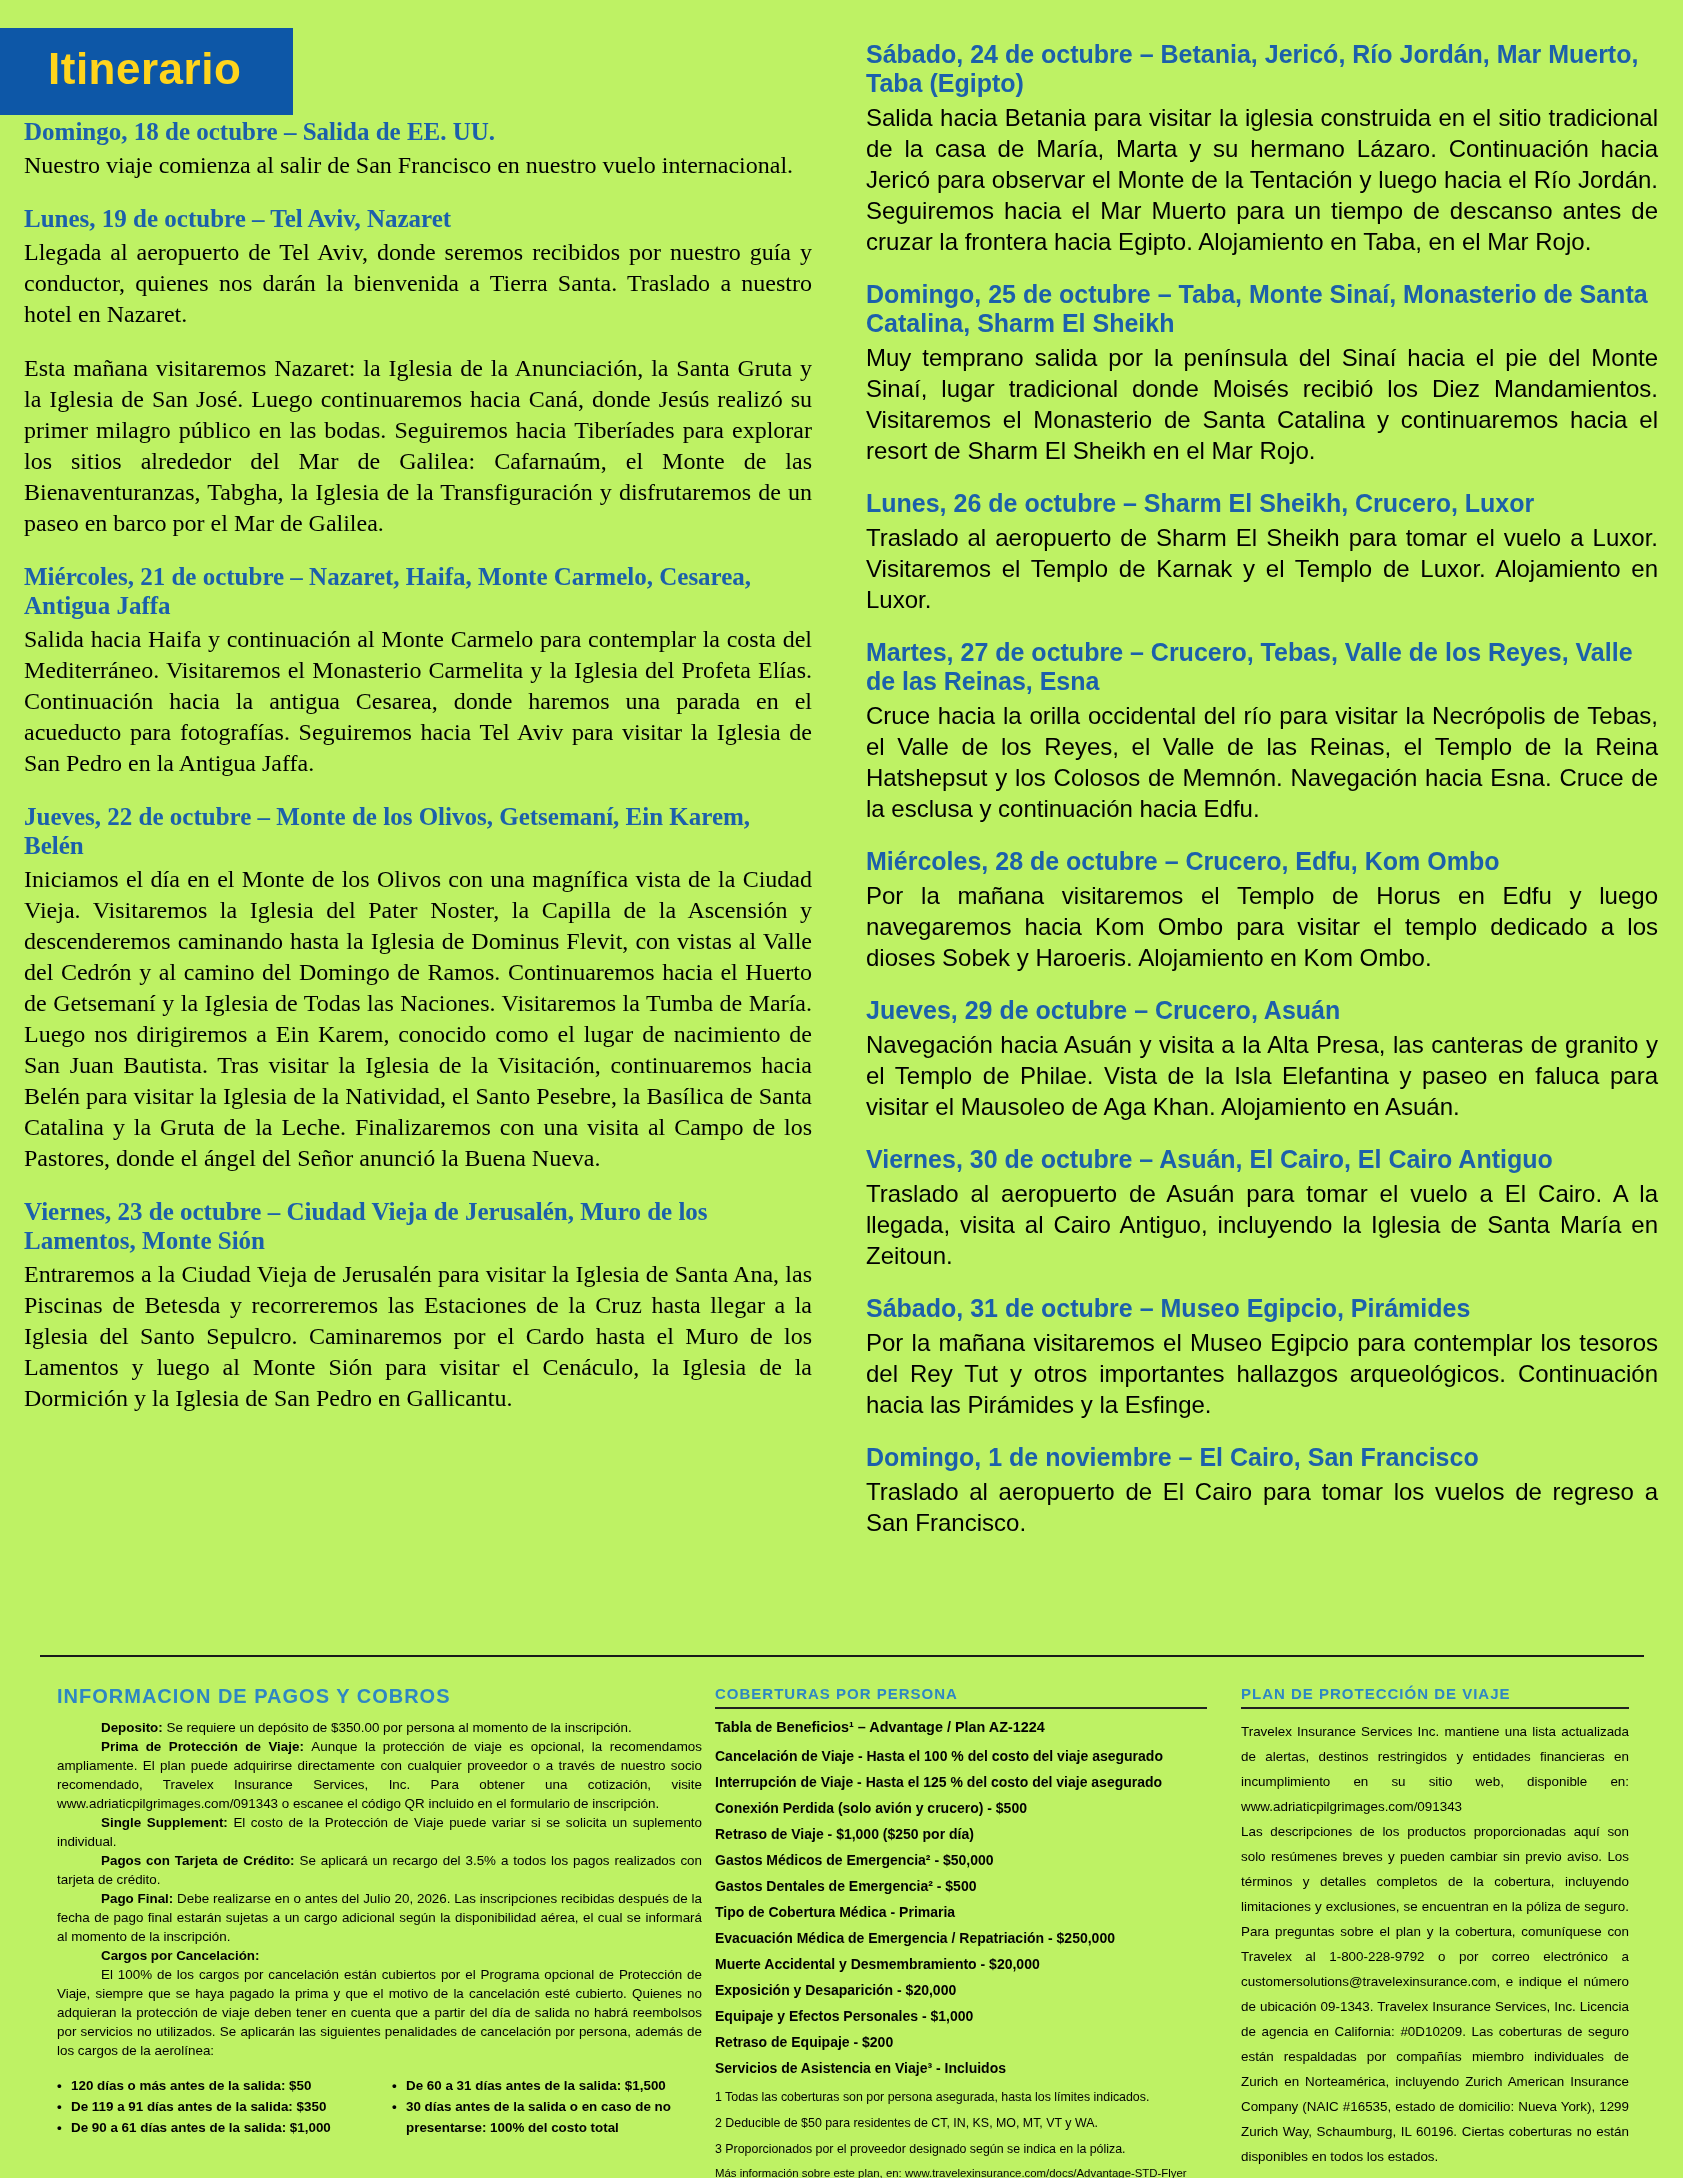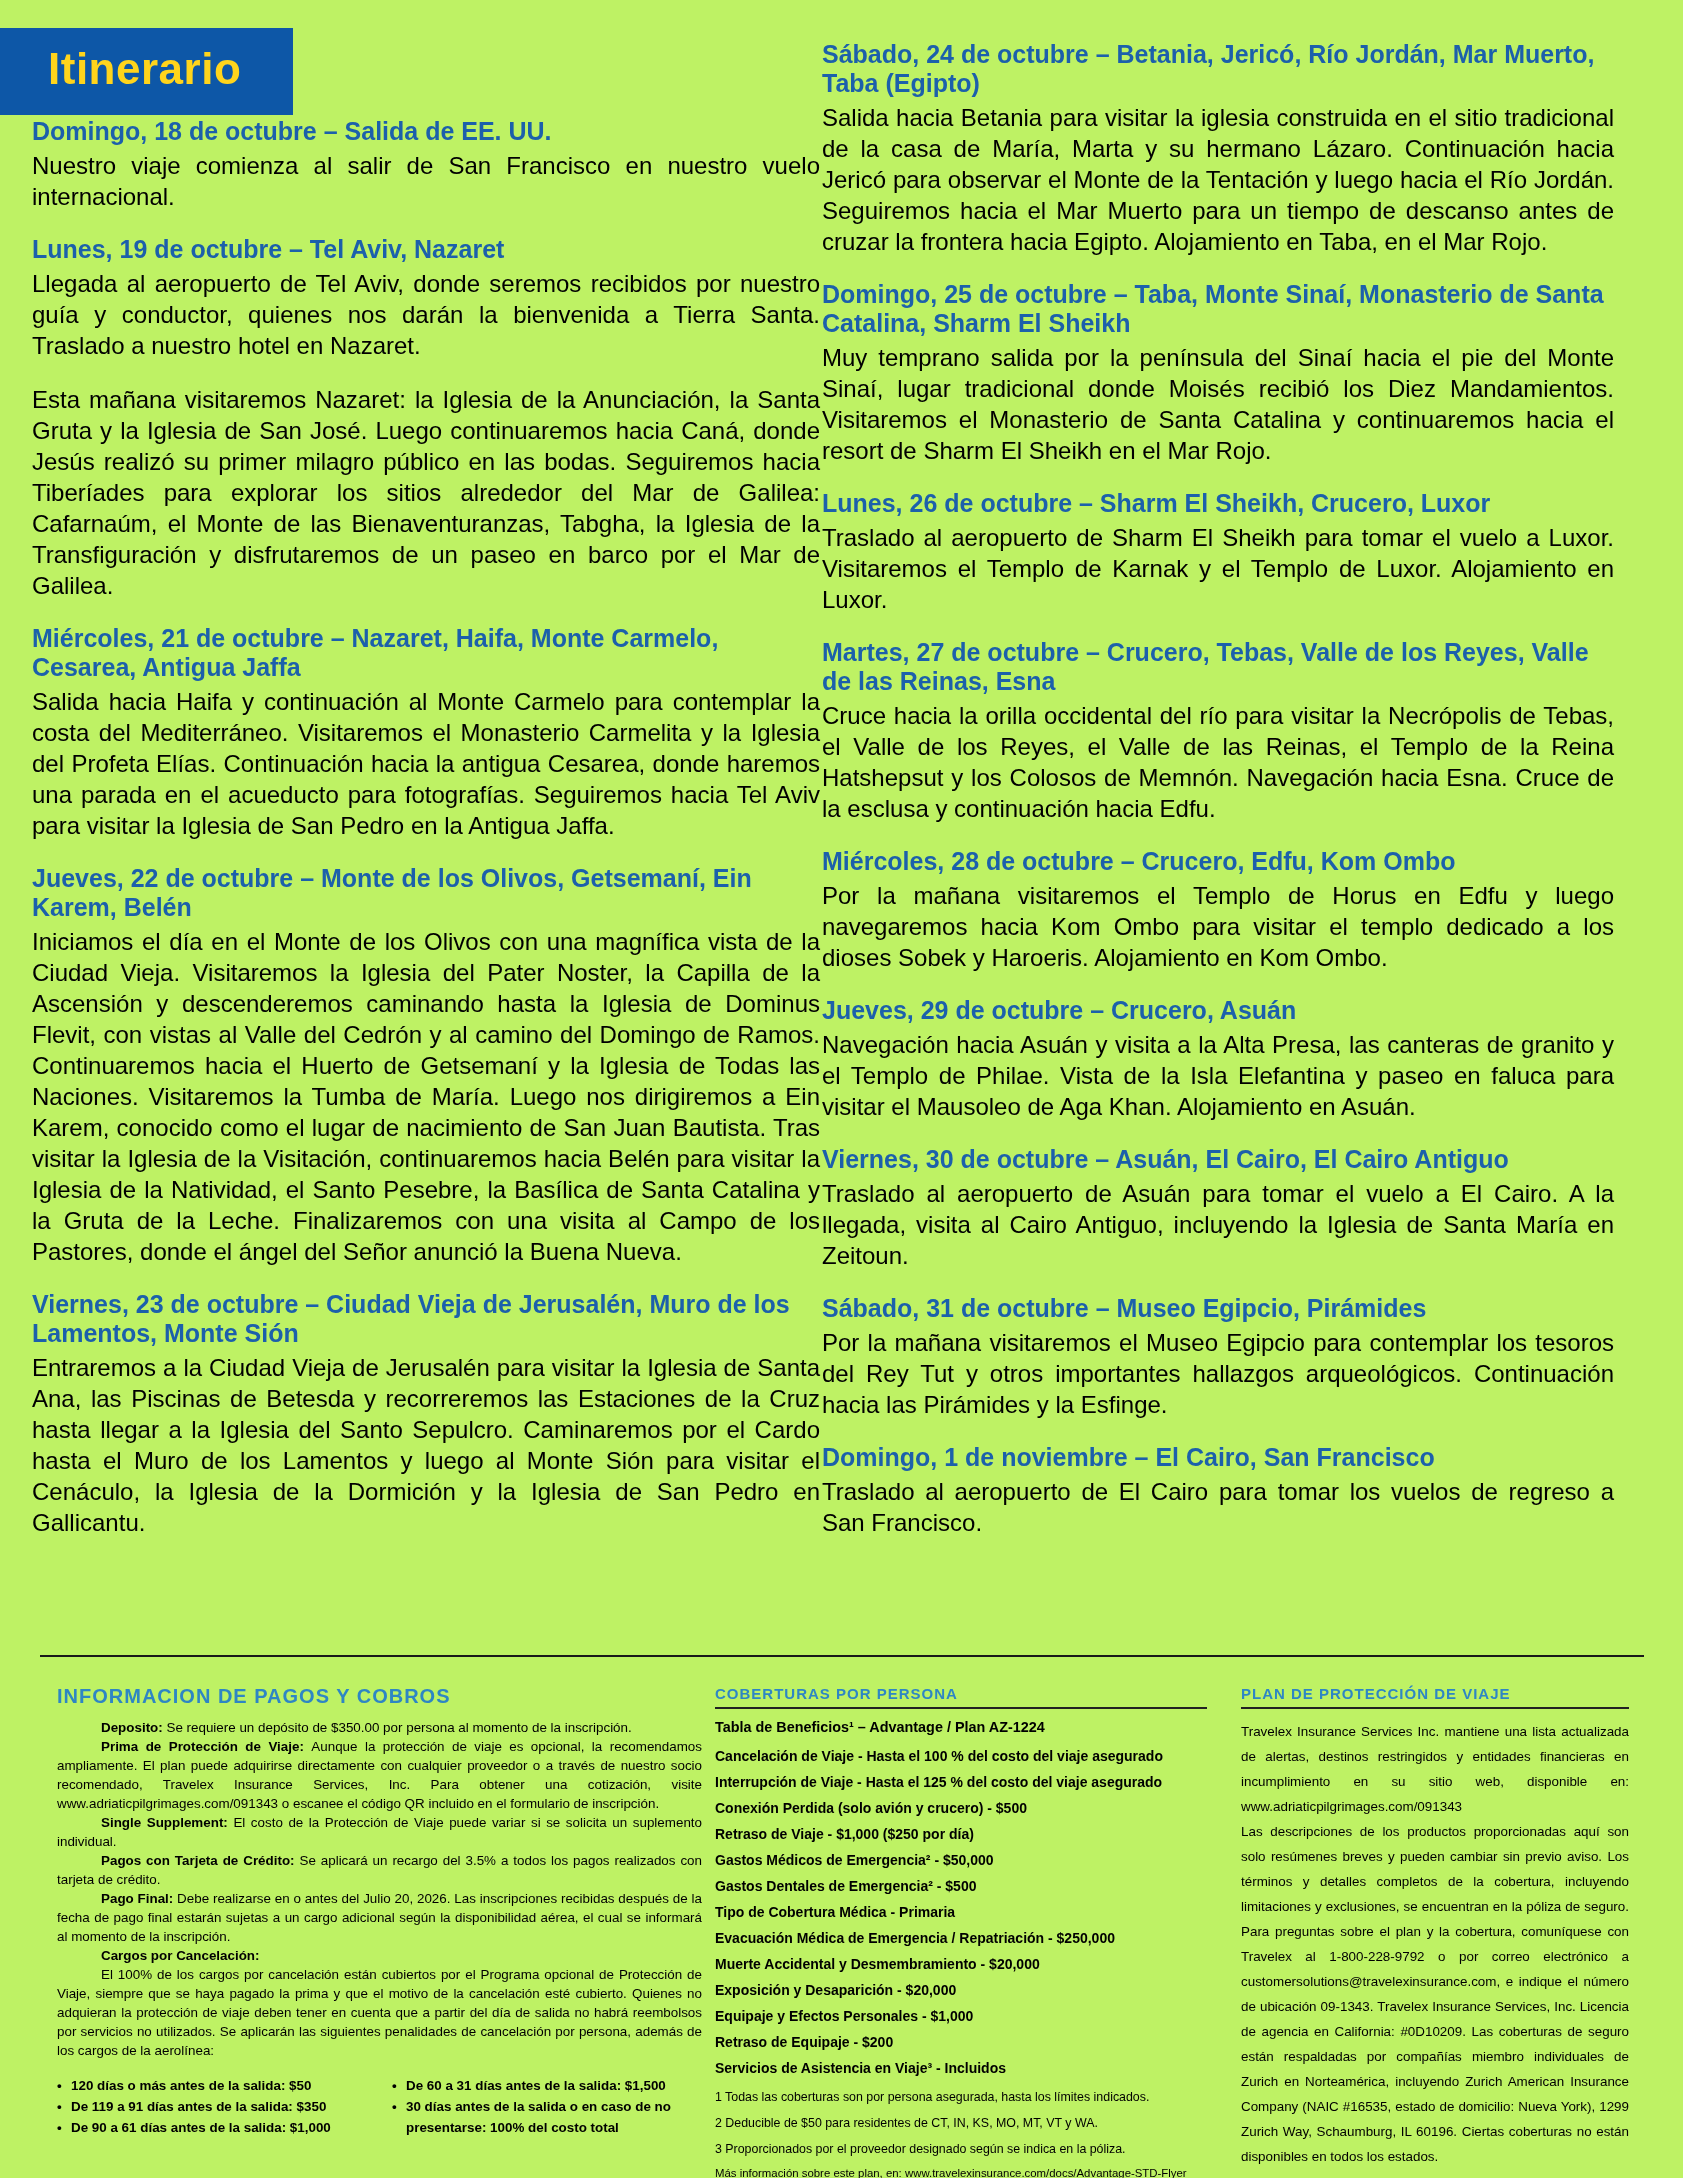--- a/index.html
+++ b/index.html
@@ -25,22 +25,22 @@
     position: absolute;
     left: 48px; top: 16px;
     font-size: 44px;
     font-weight: 700;
     color: #ffd41c;
     letter-spacing: 0.5px;
   }
 
   
   .col { position: absolute; }
-  .col-left  { left: 32px;  top: 117px; width: 788px; }
-  .col-right { left: 822px; top: 40px;  width: 792px; }
+  .col-left  { left: 24px;  top: 117px; width: 788px; font-family: Liberation Serif, serif; }
+  .col-right { left: 866px; top: 40px;  width: 792px; }
 
   .entry-heading {
     margin: 0 0 4px 0;
     color: #1c60ab;
     font-size: 25px;
     line-height: 29px;
     font-weight: 600;
   }
   .entry-body {
     margin: 0 0 23px 0;

